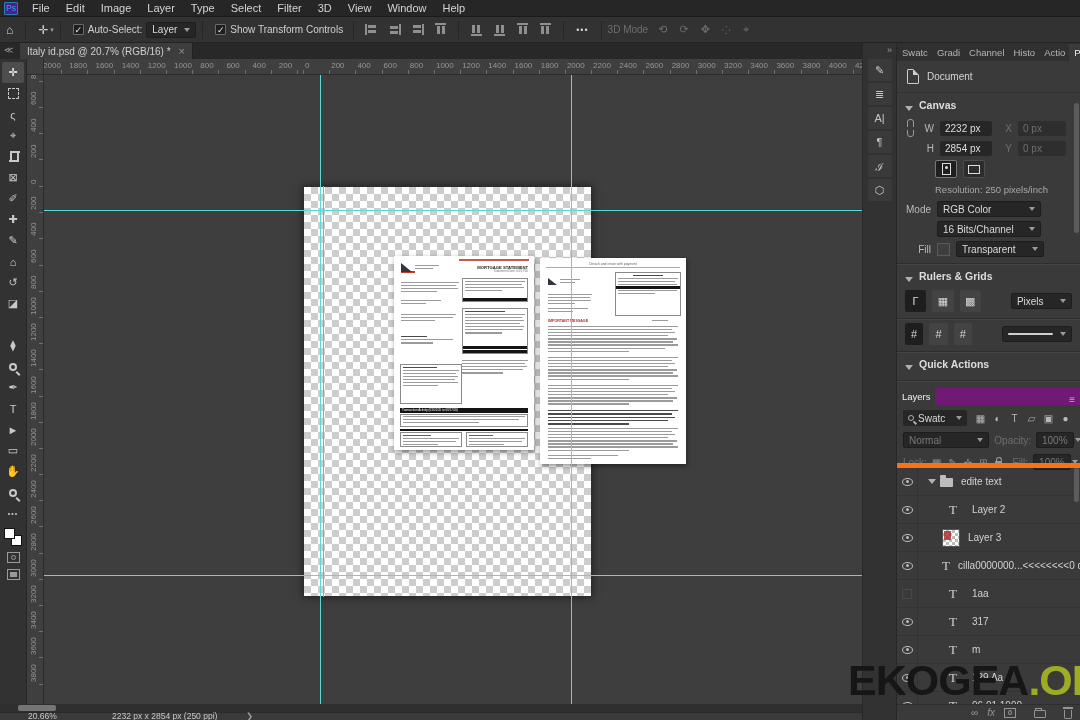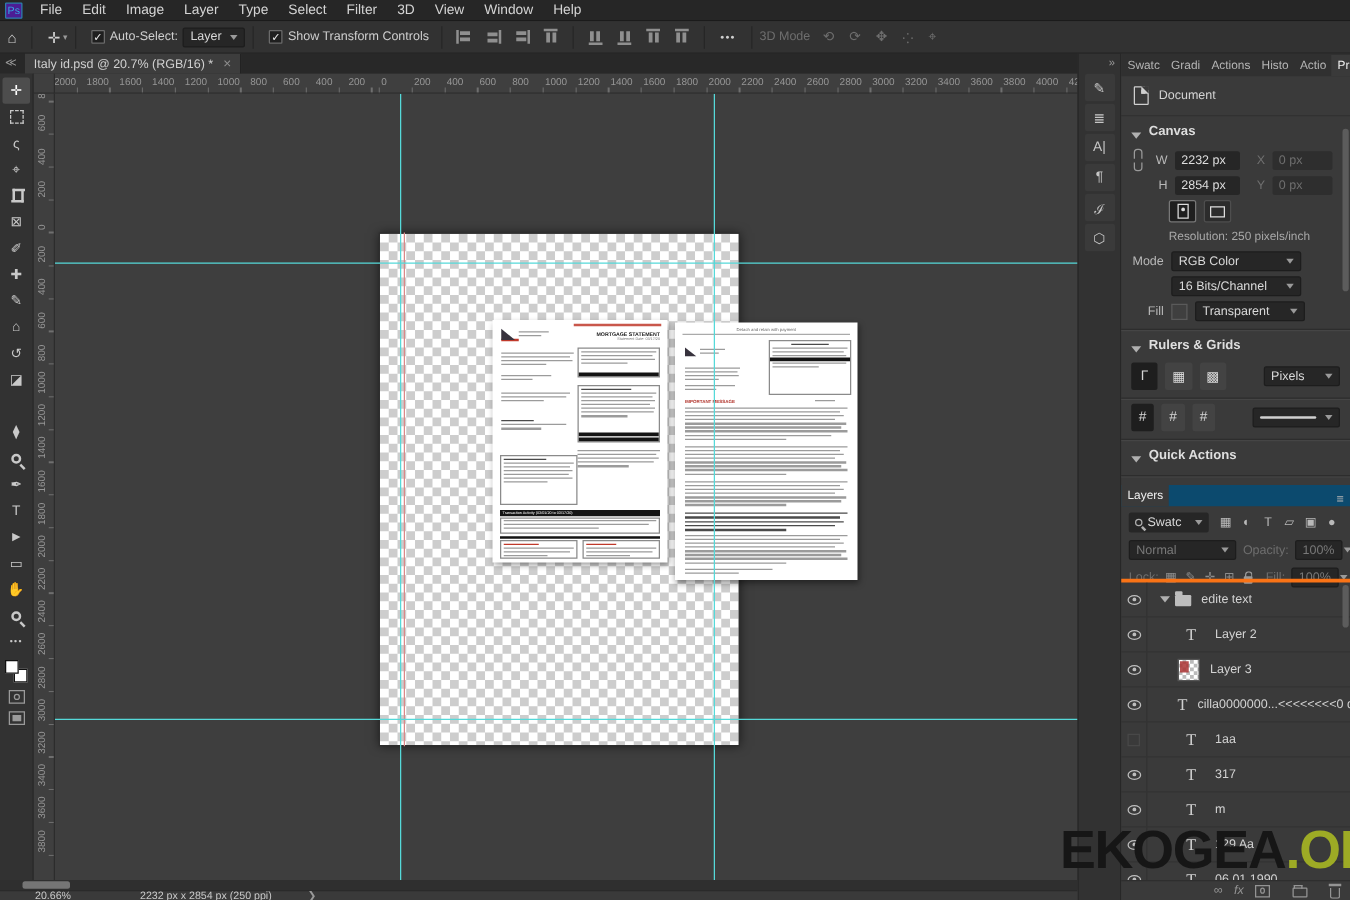--- a/index.html
+++ b/index.html
@@ -115,27 +115,27 @@
   .orient .p{width:9px;height:12px;border:1px solid #ddd;position:relative;}
   .orient .land{width:12px;height:9px;border:1px solid #ddd;}
   .orient .p::after{content:"";position:absolute;left:2.5px;top:2px;width:3px;height:3px;border-radius:50%;background:#ddd;}
   .res-text{color:#a8a8a8;margin:6px 8px 6px 38px;font-size:9.5px;}
   .sect-sep{height:1px;background:#2d2d2d;margin-top:6px;box-shadow:0 1px 0 #454545;}
   .iconbtn{width:26px;height:22px;background:#434343;border-radius:2px;display:flex;align-items:center;
            justify-content:center;color:#d6d6d6;font-size:11px;}
   .iconbtn.sel{background:#1e1e1e;}
   .guideline-swatch{width:46px;height:2px;background:#cfcfcf;border-radius:1px;}
   
-  #layers-tabrow{display:flex;align-items:flex-end;height:17px;background:#0c4a6e;}
+  #layers-tabrow{display:flex;align-items:flex-end;height:17px;background:#701a75;}
   .searchbox{display:flex;align-items:center;gap:4px;background:#262626;border-radius:2px;height:16px;padding:0 5px;color:#d9d9d9;}
   .mini-zoom{width:6px;height:6px;border:1.5px solid #b0b0b0;border-radius:50%;position:relative;}
   .mini-zoom::after{content:"";position:absolute;width:1.5px;height:4px;background:#b0b0b0;left:5px;top:5px;transform:rotate(-45deg);}
   .filter-ic{width:17px;height:16px;display:flex;align-items:center;justify-content:center;color:#b9b9b9;font-size:10px;}
   .lrow{display:flex;align-items:center;gap:5px;padding:3px 6px;}
-  .layer-list{position:absolute;left:0;right:0;top:75px;bottom:16px;overflow:hidden;border-top:3px solid #f97316;}
+  .layer-list{position:absolute;left:0;right:0;top:75px;bottom:16px;overflow:hidden;border-top:5px solid #f97316;}
   .layer-row{position:relative;height:28px;border-bottom:1px solid #333;display:flex;align-items:center;}
   .eyewell{width:21px;align-self:stretch;border-right:1px solid #323232;display:flex;align-items:center;justify-content:center;flex:0 0 auto;}
   .eye{width:11px;height:8px;border:1px solid #bdbdbd;border-radius:50%;position:relative;}
   .eye::after{content:"";position:absolute;inset:1.5px 3px;background:#bdbdbd;border-radius:50%;}
   .eye-off{width:10px;height:10px;border:1px solid #484848;}
   .grp-chev{width:0;height:0;border-left:4px solid transparent;border-right:4px solid transparent;border-top:5px solid #b0b0b0;margin:0 4px 0 10px;}
   .folder{width:13px;height:9px;background:#bdbdbd;border-radius:1px;position:relative;margin-top:2px;}
   .folder::before{content:"";position:absolute;top:-3px;left:0;width:6px;height:3px;background:#bdbdbd;border-radius:1px 1px 0 0;}
   .t-thumb{width:22px;text-align:center;color:#d0d0d0;font-size:13px;margin-left:24px;font-family:"Liberation Serif",serif;}
   .img-thumb{width:18px;height:18px;margin-left:24px;border:1px solid #555;
@@ -533,21 +533,21 @@
         <div class="strip-btn">¶</div>
         <div class="strip-btn">ℐ</div>
         <div class="strip-btn">⬡</div>
       </div>
   </div>
 
   <div id="panels">
     <div id="ptabs">
         <span class="ptab">Swatc</span>
         <span class="ptab">Gradi</span>
-        <span class="ptab">Actions</span>
+        <span class="ptab">Channel</span>
         <span class="ptab">Histo</span>
         <span class="ptab">Actio</span>
         <span class="ptab active">Properties</span>
       </div>
 
     <div style="position:absolute;top:18px;left:0;right:0">
       <div class="docrow">
         <span class="docicon"></span>
         <span>Document</span>
       </div>

